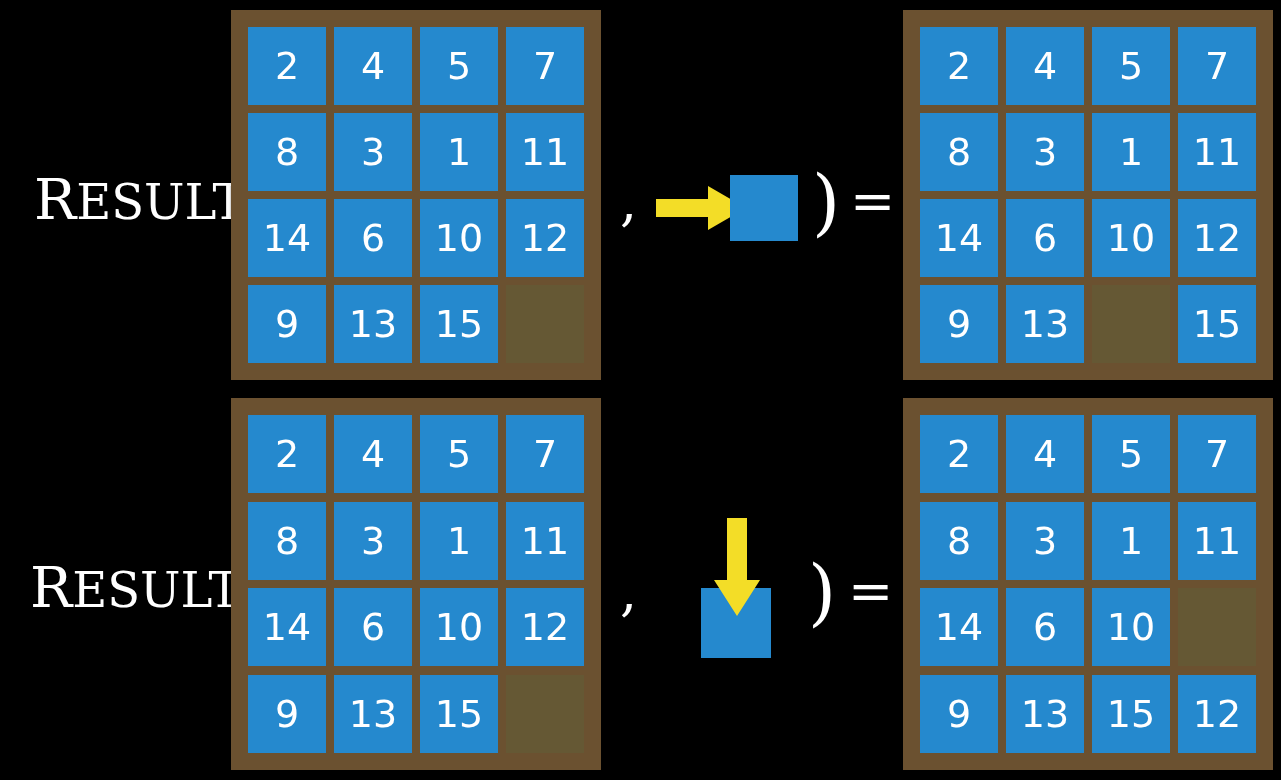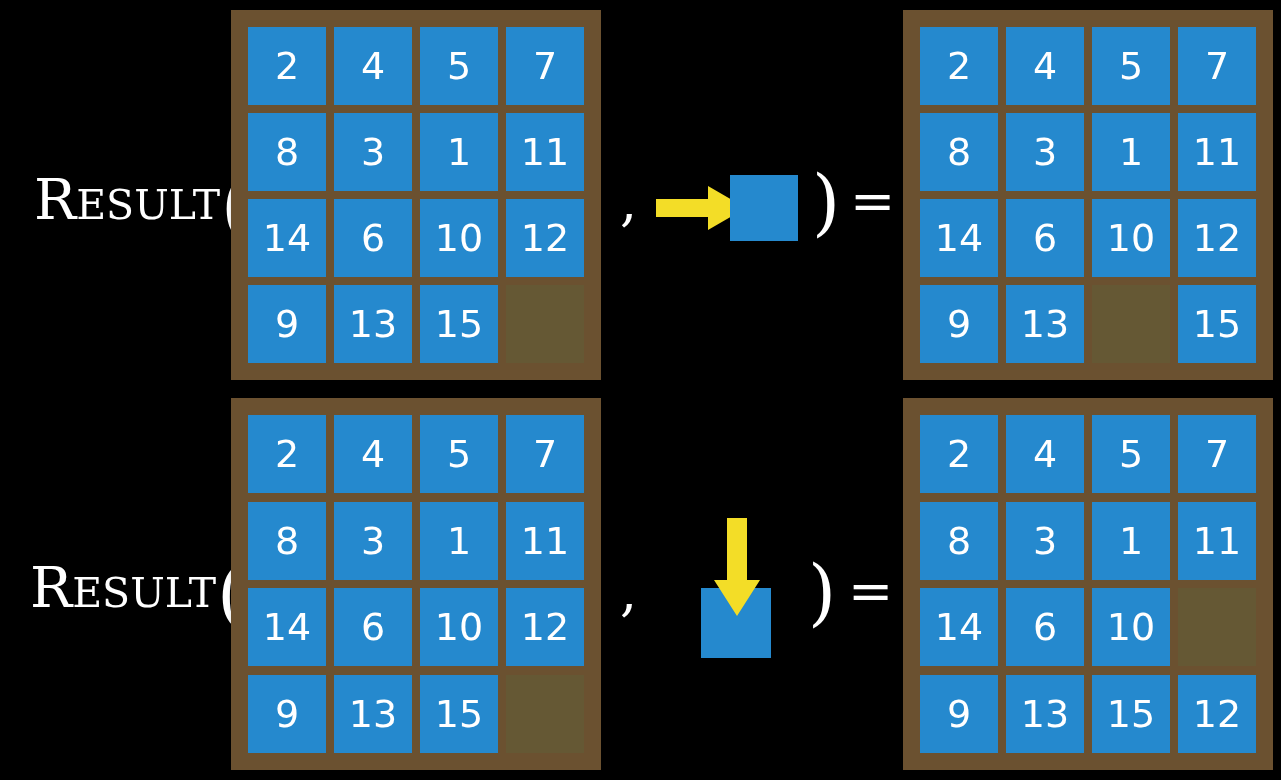--- a/index.html
+++ b/index.html
@@ -28,21 +28,21 @@
     color: #ffffff;
     font-family: "DejaVu Serif", serif;
     white-space: nowrap;
     line-height: 1;
     user-select: none;
   }
   .result-label .cap {
     font-size: 56px;
   }
   .result-label .small {
-    font-size: 41px;
+    font-size: 48px;
   }
   .result-label .paren {
     font-size: 72px;
     vertical-align: -12px;
     margin-left: 1px;
   }
 
   
   .board {
     position: absolute;

